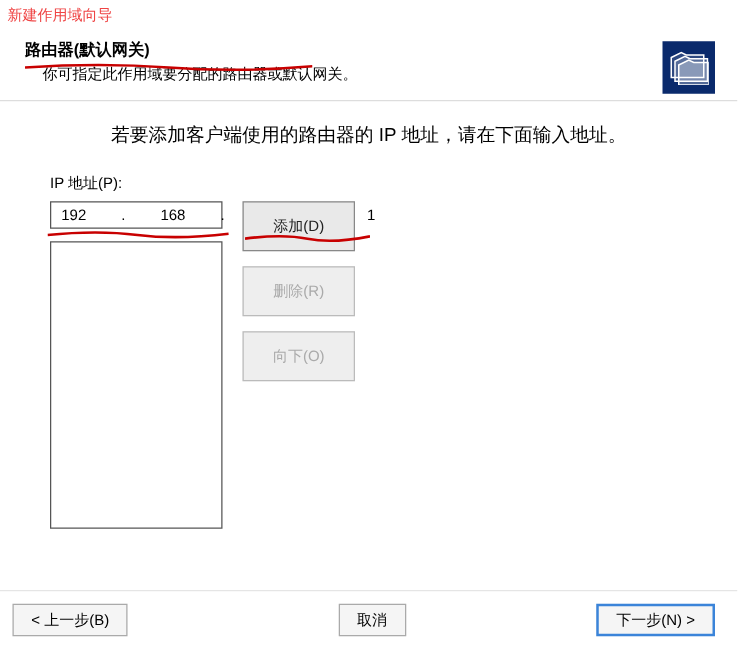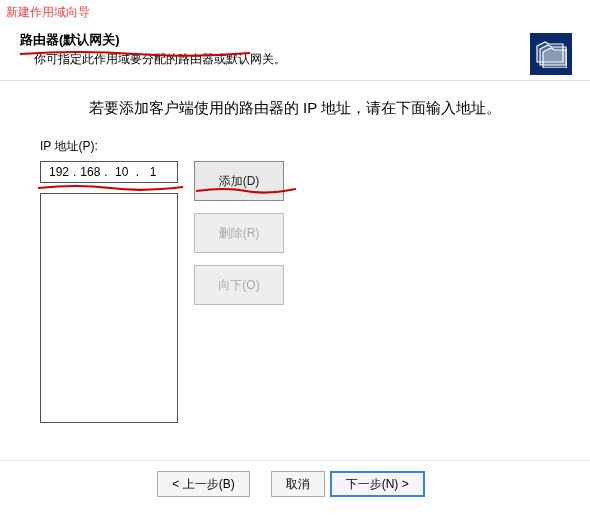--- a/index.html
+++ b/index.html
@@ -68,20 +68,21 @@
   }
   .ip-input-wrap {
     display: flex;
     align-items: center;
     border: 1px solid #555;
     width: 138px;
     height: 22px;
     background: #fff;
     padding: 0 4px;
     font-family: "Segoe UI", sans-serif;
+    gap: 24px;
   }
   .ip-octet {
     border: none;
     width: 28px;
     text-align: center;
     font-size: 12px;
     outline: none;
     padding: 0;
     background: transparent;
   }
@@ -113,24 +114,24 @@
     color: #222;
     border: 1px solid #888;
     cursor: pointer;
   }
   .footer {
     position: absolute;
     bottom: 0;
     left: 0;
     right: 0;
     display: flex;
-    justify-content: center;
+    justify-content: space-between;
     align-items: center;
     gap: 5px;
-    padding: 10px 18px 26px 10px;
+    padding: 10px 18px 14px 10px;
     border-top: 1px solid #e5e5e5;
   }
   .nav-btn {
     height: 26px;
     padding: 0 14px;
     font-size: 12px;
     background: #f5f5f5;
     border: 1px solid #aaa;
     cursor: pointer;
     font-family: inherit;

